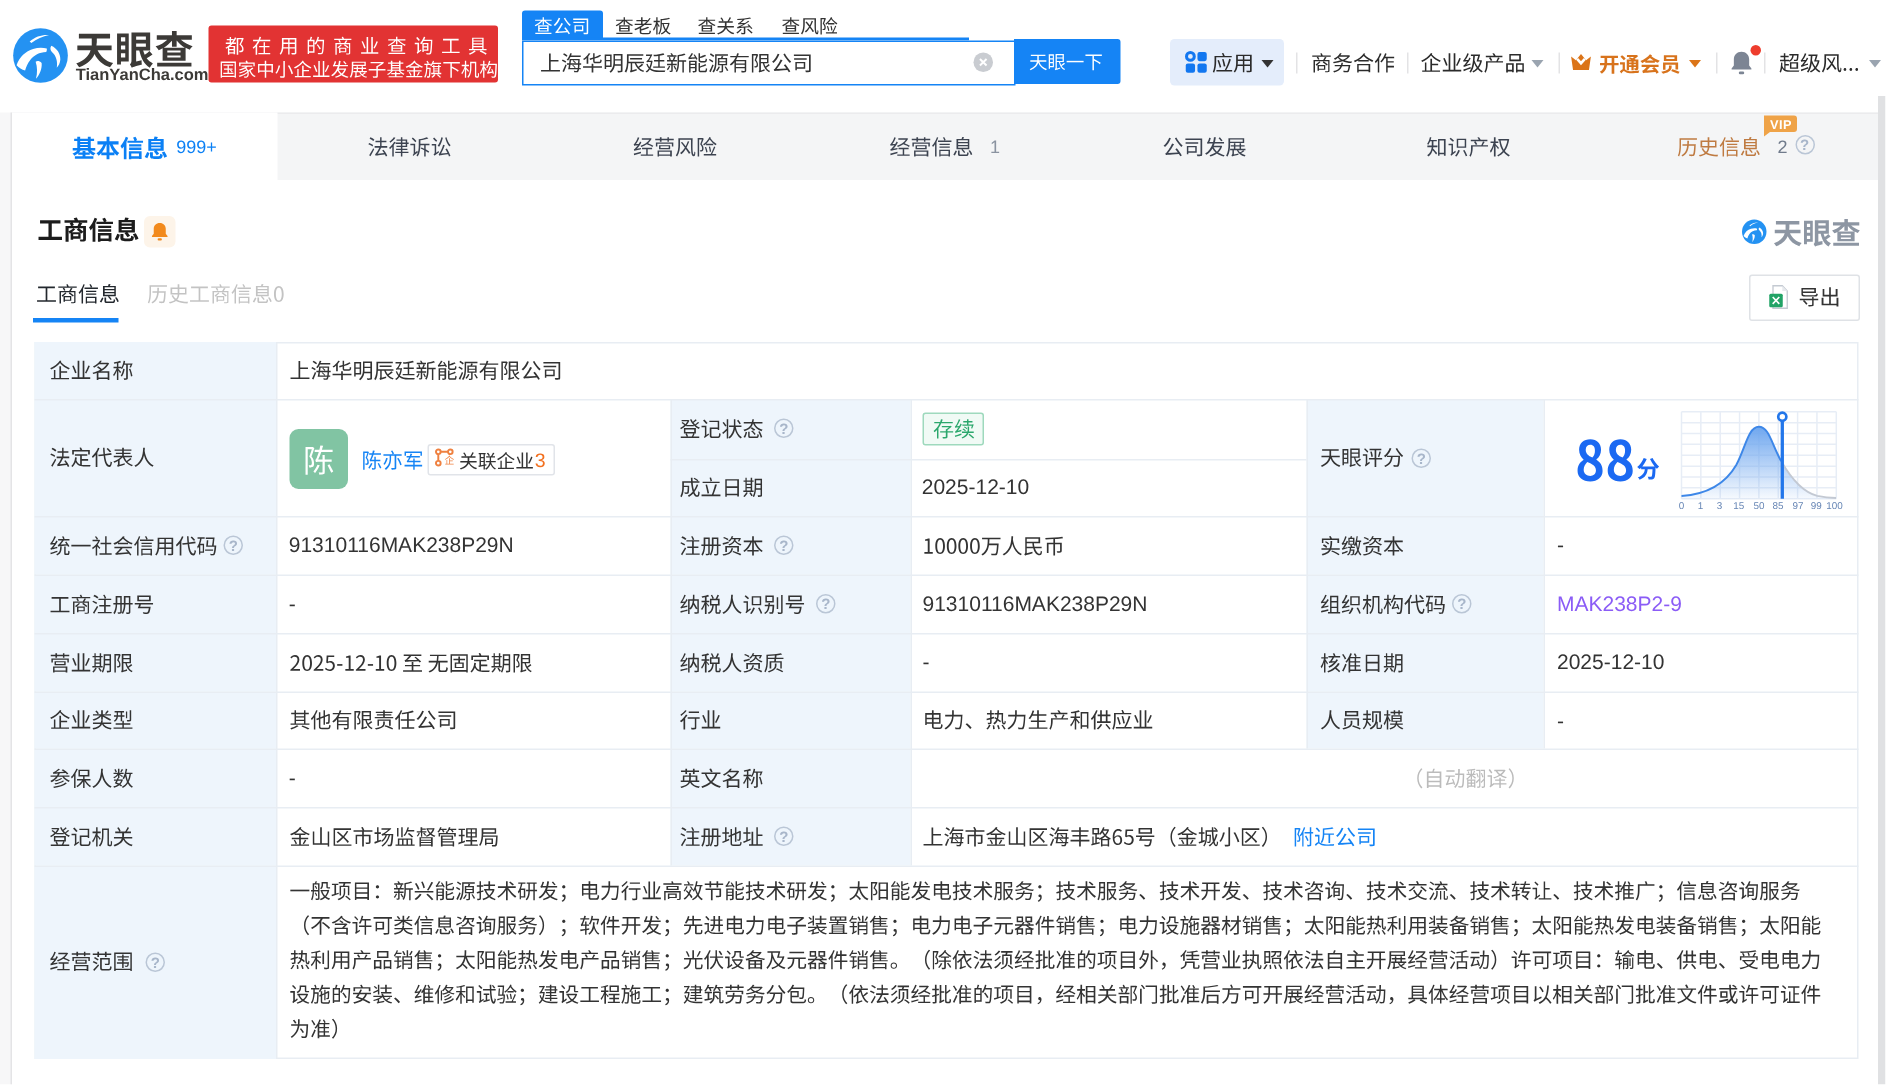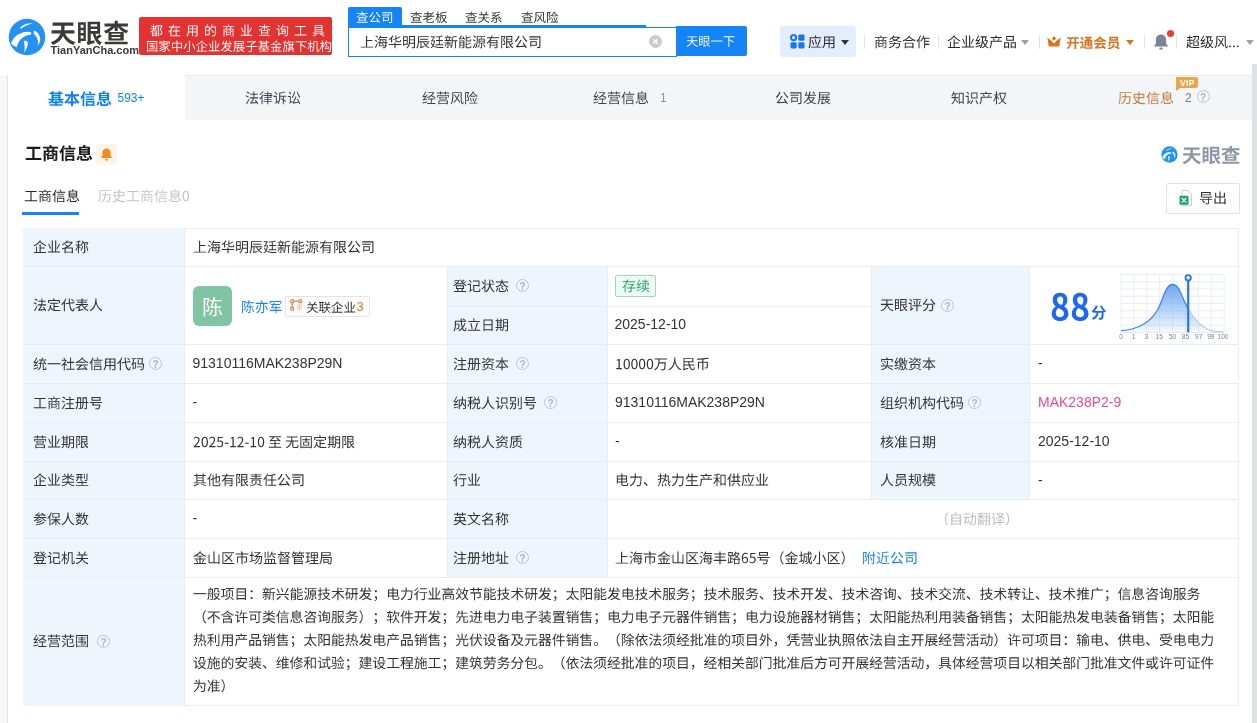--- a/index.html
+++ b/index.html
@@ -437,21 +437,21 @@
       <path d="M0 0h8L4 5z" fill="#9aa4b0"></path>
     </svg>
     <div style="position:absolute;left:8.0px;top:75.0px;width:1244.0px;height:45.0px;background:#f4f5f6;border-top:1px solid #ebebed;box-sizing:border-box"></div>
     <div style="position:absolute;left:8.0px;top:75.0px;width:176.6px;height:45.0px;background:#fff"></div>
     <svg class="t" style="left:48.0px;top:91.6px" width="64.0" height="16.0" viewBox="0 0 400 100" preserveAspectRatio="none" fill="#0b80f5">
       <use href="#g62" x="0"></use>
       <use href="#g63" x="100"></use>
       <use href="#g64" x="200"></use>
       <use href="#g65" x="300"></use>
     </svg>
-    <div style="position:absolute;left:117.5px;top:91.3px;font-size:12.0px;color:#0b80f5;font-weight:400;line-height:14px;white-space:pre">593+</div>
+    <div style="position:absolute;left:117.5px;top:91.3px;font-size:12.0px;color:#0b80f5;font-weight:400;line-height:14px;white-space:pre">999+</div>
     <svg class="t" style="left:244.9px;top:92.4px" width="56.0" height="14.0" viewBox="0 0 400 100" preserveAspectRatio="none" fill="#3c4350">
       <use href="#g66" x="0"></use>
       <use href="#g67" x="100"></use>
       <use href="#g68" x="200"></use>
       <use href="#g69" x="300"></use>
     </svg>
     <svg class="t" style="left:421.5px;top:92.4px" width="56.0" height="14.0" viewBox="0 0 400 100" preserveAspectRatio="none" fill="#3c4350">
       <use href="#g70" x="0"></use>
       <use href="#g71" x="100"></use>
       <use href="#g33" x="200"></use>
@@ -759,21 +759,21 @@
     <div style="position:absolute;left:615.0px;top:394.1px;font-size:14.0px;color:#333;font-weight:400;line-height:17px;white-space:pre">91310116MAK238P29N</div>
     <svg class="t" style="left:880.0px;top:396.9px" width="84.0" height="14.0" viewBox="0 0 600 100" preserveAspectRatio="none" fill="#333">
       <use href="#g126" x="0"></use>
       <use href="#g127" x="100"></use>
       <use href="#g25" x="200"></use>
       <use href="#g26" x="300"></use>
       <use href="#g87" x="400"></use>
       <use href="#g111" x="500"></use>
     </svg>
     <span class="q" style="left:968.0px;top:396.0px">?</span>
-    <div style="position:absolute;left:1038.0px;top:394.1px;font-size:14.0px;color:#ec4899;font-weight:400;line-height:17px;white-space:pre">MAK238P2-9</div>
+    <div style="position:absolute;left:1038.0px;top:394.1px;font-size:14.0px;color:#8b5cf6;font-weight:400;line-height:17px;white-space:pre">MAK238P2-9</div>
     <svg class="t" style="left:33.0px;top:435.9px" width="56.0" height="14.0" viewBox="0 0 400 100" preserveAspectRatio="none" fill="#333">
       <use href="#g71" x="0"></use>
       <use href="#g8" x="100"></use>
       <use href="#g103" x="200"></use>
       <use href="#g45" x="300"></use>
     </svg>
     <svg class="t" style="left:192.5px;top:435.9px" width="162.1" height="14.0" viewBox="0 0 1158 100" preserveAspectRatio="none" fill="#333">
       <use href="#g128" x="0"></use>
       <use href="#g81" x="56"></use>
       <use href="#g128" x="111"></use>

